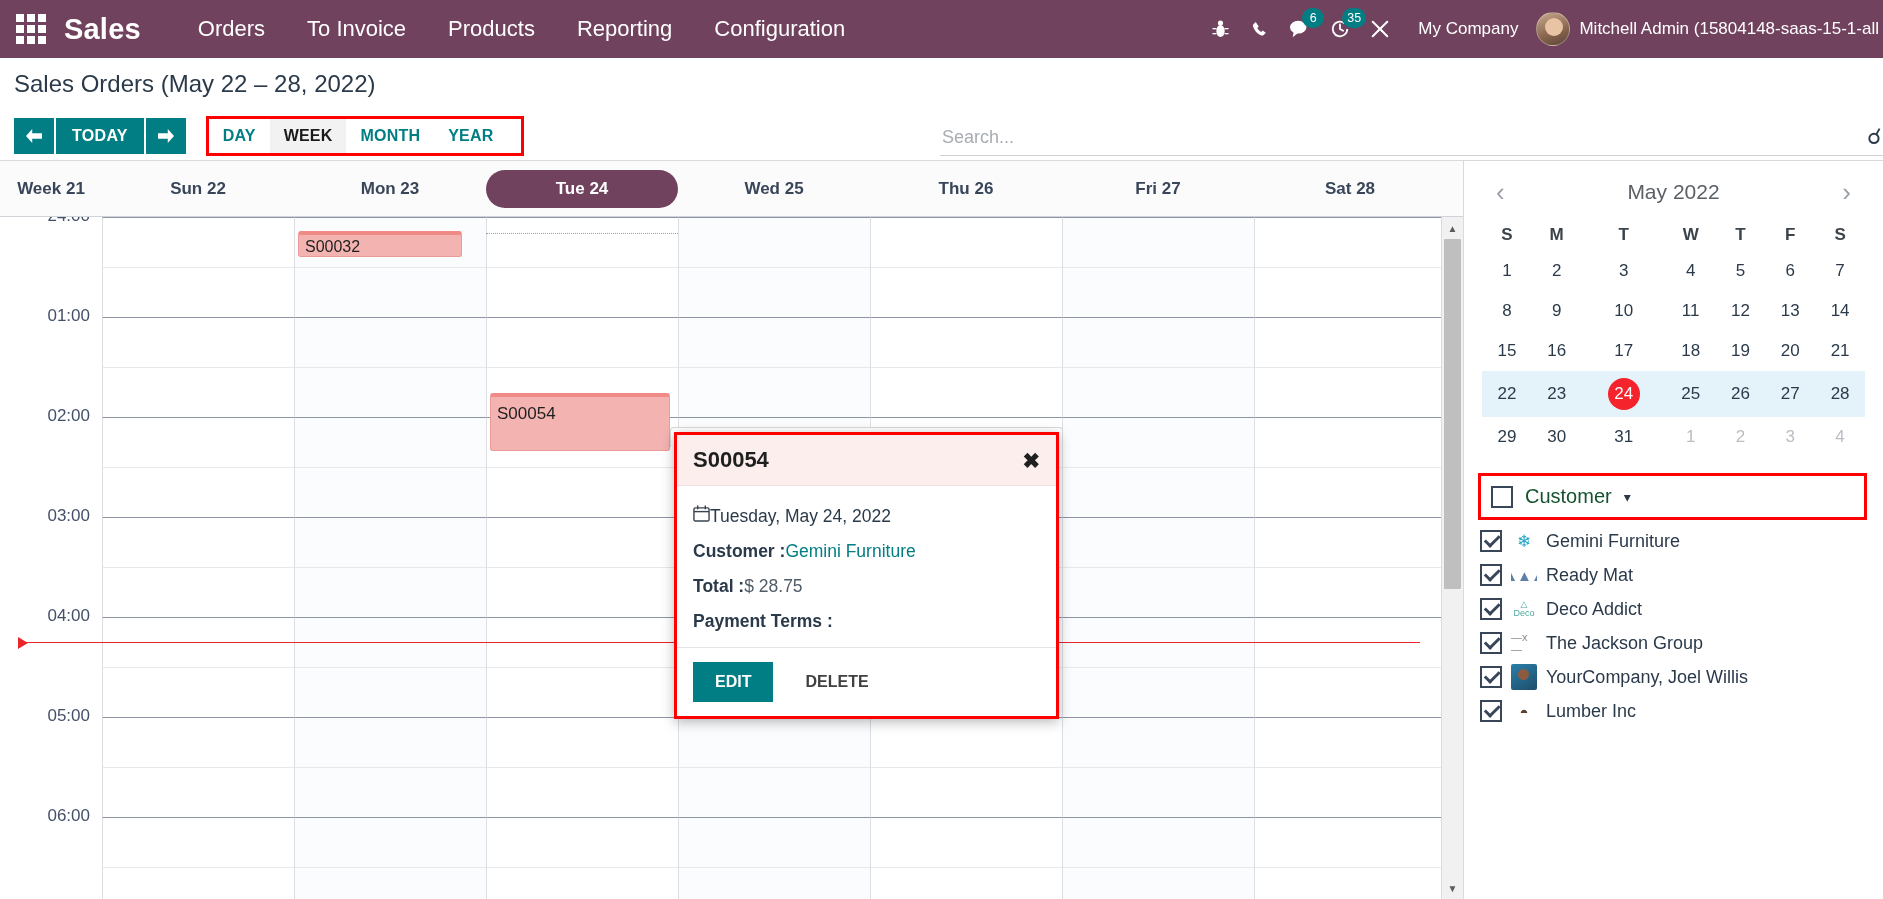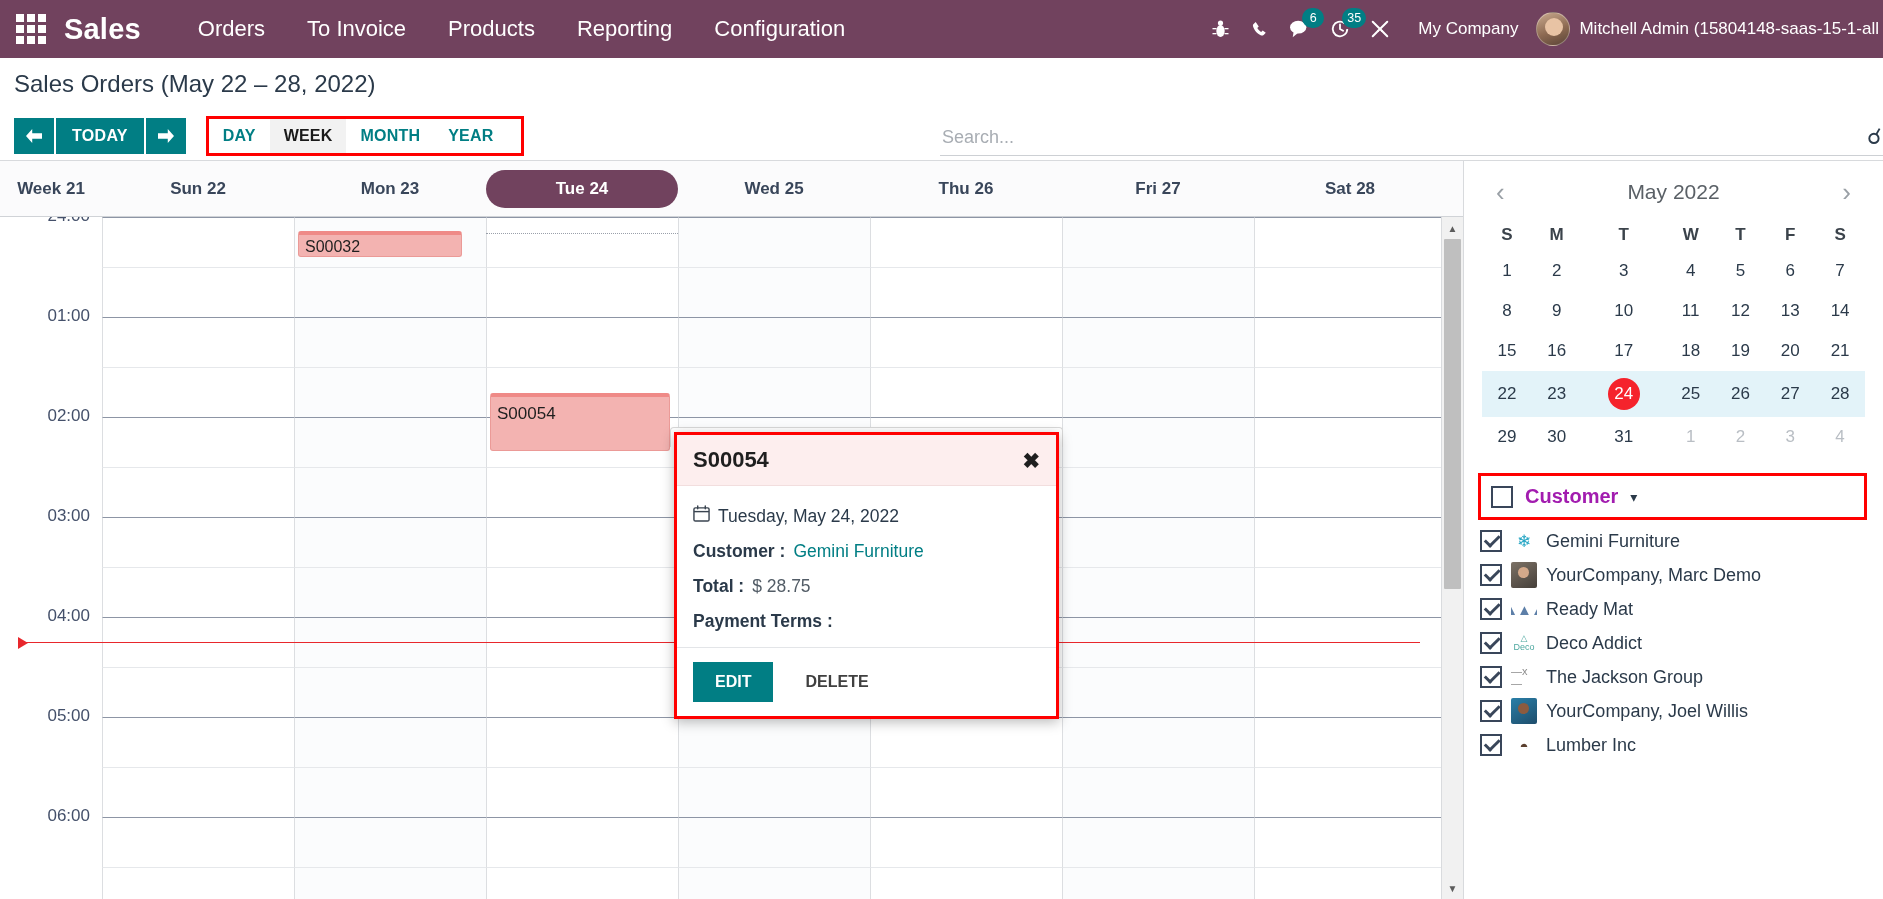--- a/index.html
+++ b/index.html
@@ -405,21 +405,20 @@
   }
   .pop-title { font-size: 22px; font-weight: bold; color: #1f1f1f; }
   .pop-close { font-size: 21px; font-weight: bold; color: #1f1f1f; cursor: pointer; line-height: 1; }
   .pop-body { padding: 12px 16px 8px; }
   .pop-row {
     font-size: 17.5px;
     color: #2b3a4a;
     padding: 7px 0;
     display: flex;
     align-items: center;
-    gap: 8px;
   }
   .pop-row .lbl { font-weight: bold; }
   .pop-row .val { color: #017e84; }
   .pop-row .val.plain { color: #525c66; font-weight: normal; }
   .pop-footer {
     border-top: 1px solid #e3e5e8;
     padding: 14px 16px;
     display: flex;
     align-items: center;
     gap: 16px;
@@ -491,21 +490,21 @@
     cursor: pointer;
   }
   .cbox.checked::after {
     content: "";
     display: block;
     width: 6px; height: 12px;
     border: solid #39465a;
     border-width: 0 3px 3px 0;
     transform: rotate(45deg) translate(-1px,-2px);
   }
-  .cust-title { font-size: 20px; font-weight: bold; color: #a21caf; }
+  .cust-title { font-size: 20px; font-weight: normal; color: #14532d; }
   .caret { color: #2b3a4a; font-size: 14px; }
   .cust-list { padding: 4px 16px 0 16px; }
   .cust-item {
     display: flex; align-items: center; gap: 9px;
     padding: 4px 0;
     cursor: pointer;
   }
   .cust-name { font-size: 18px; color: #2b3a4a; white-space: nowrap; }
   .cust-logo {
     width: 26px; height: 26px;
@@ -1016,25 +1015,20 @@
       </div>
 
       <div class="cust-list">
         <div class="cust-item">
           <div class="cbox checked"></div>
           <div class="cust-logo logo-gemini">❄</div>
           <div class="cust-name">Gemini Furniture</div>
         </div>
         <div class="cust-item">
           <div class="cbox checked"></div>
-          <div class="cust-logo logo-marc"></div>
-          <div class="cust-name">YourCompany, Marc Demo</div>
-        </div>
-        <div class="cust-item">
-          <div class="cbox checked"></div>
           <div class="cust-logo logo-ready">▲▲▲</div>
           <div class="cust-name">Ready Mat</div>
         </div>
         <div class="cust-item">
           <div class="cbox checked"></div>
           <div class="cust-logo logo-deco">△<br>Deco</div>
           <div class="cust-name">Deco Addict</div>
         </div>
         <div class="cust-item">
           <div class="cbox checked"></div>

